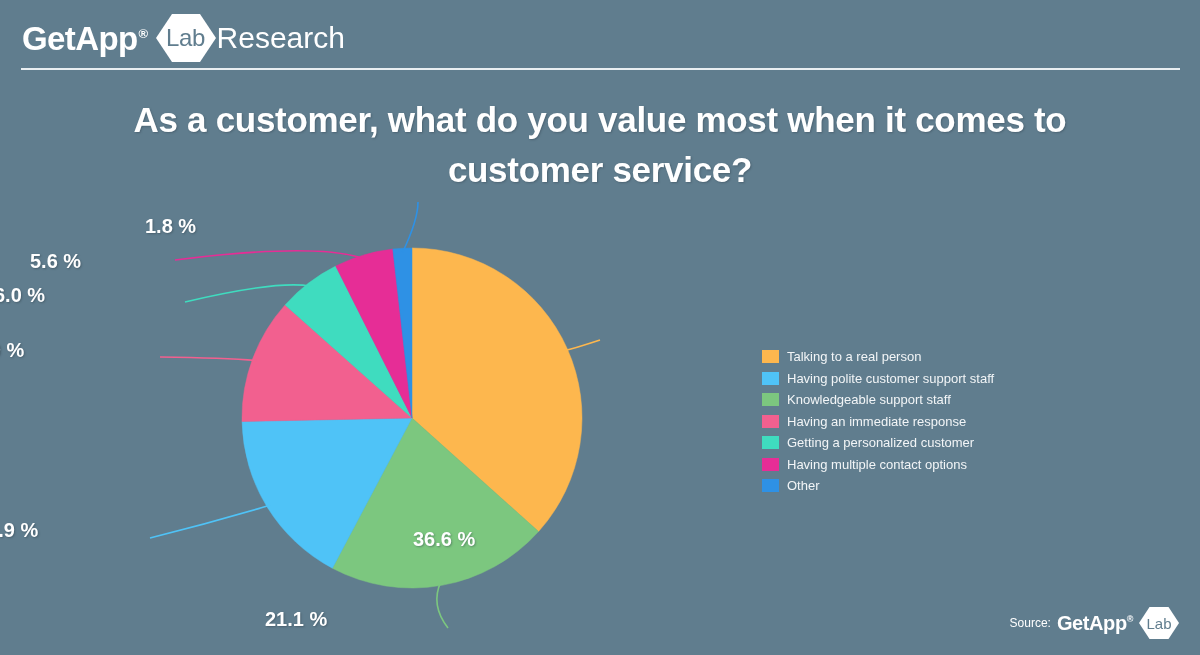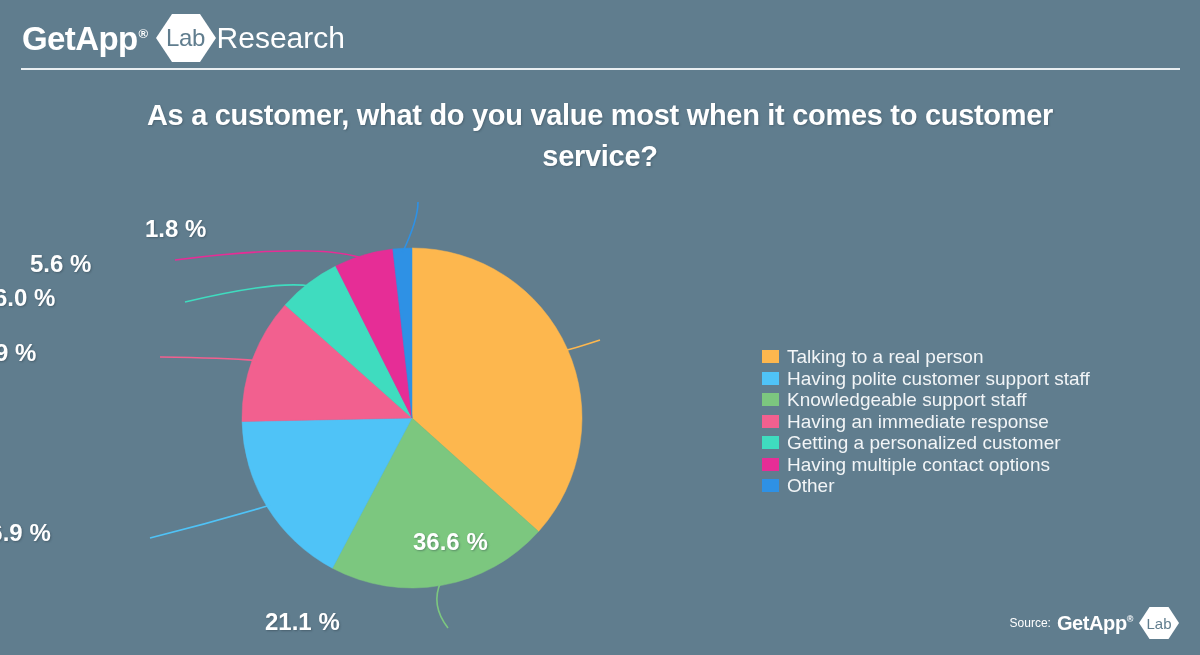--- a/index.html
+++ b/index.html
@@ -67,40 +67,40 @@
     background: #e9eef1;
   }
 
   
   .chart-title {
     position: absolute;
     left: 100px; top: 95px;
     width: 1000px;
     text-align: center;
     color: #ffffff;
-    font-size: 29px;
+    font-size: 35px;
     font-weight: bold;
     line-height: 1.42;
     letter-spacing: -0.3px;
     text-shadow: 1px 1px 2px rgba(40,55,65,0.35);
   }
 
   
   .chart-area {
     position: absolute;
     left: 0; top: 190px;
     width: 760px;
     height: 440px;
   }
   .chart-svg { position: absolute; left: 0; top: 0; }
 
   .pct-label {
     position: absolute;
     color: #ffffff;
-    font-size: 24px;
+    font-size: 20px;
     font-weight: bold;
     white-space: nowrap;
     text-shadow: 1px 1px 2px rgba(40,55,65,0.4);
   }
 
   
   .legend {
     position: absolute;
     left: 762px; top: 346px;
   }
@@ -109,21 +109,21 @@
     align-items: center;
     height: 21.5px;
   }
   .legend-swatch {
     width: 17px;
     height: 13px;
     flex: 0 0 auto;
   }
   .legend-text {
     color: #f2f5f7;
-    font-size: 19px;
+    font-size: 13px;
     margin-left: 8px;
     white-space: nowrap;
     line-height: 1;
   }
 
   
   .source {
     position: absolute;
     right: 20px; bottom: 14px;
     display: flex;

